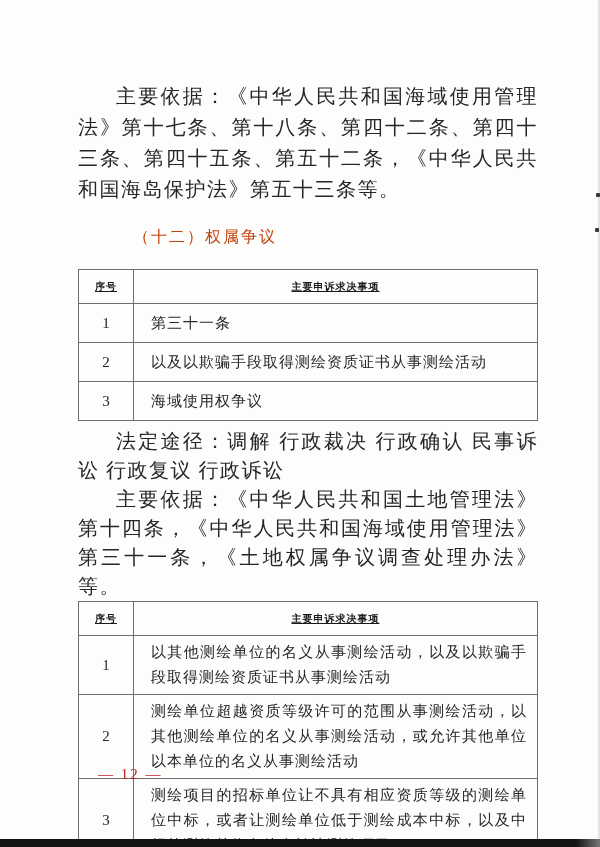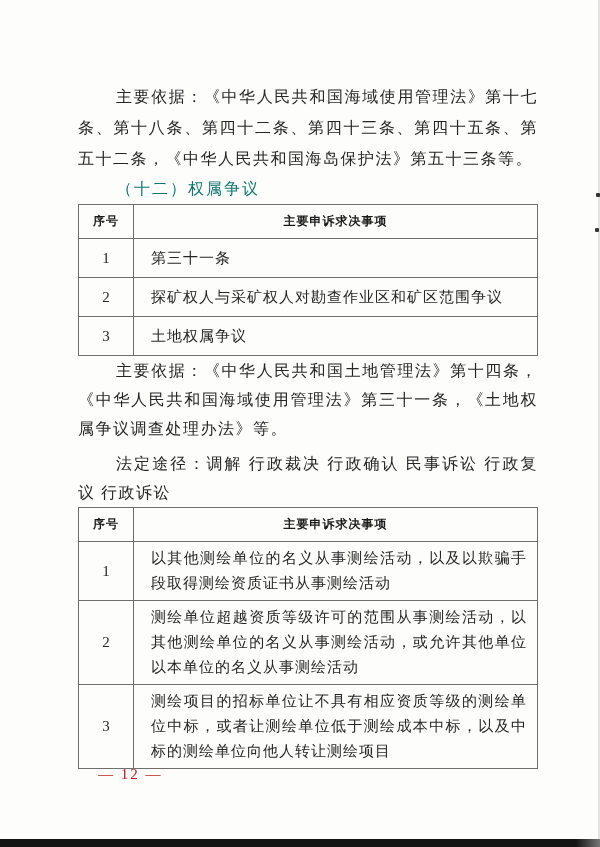--- a/index.html
+++ b/index.html
@@ -14,56 +14,57 @@
     box-sizing: border-box;
   }
   .content {
     position: absolute;
     left: 78px;
     top: 81px;
     width: 460px;
   }
   .body-para {
     margin: 0;
-    font-size: 16px;
+    font-size: 20px;
     line-height: 31px;
     text-align: justify;
     letter-spacing: 1.5px;
     color: #262626;
   }
   .indent { text-indent: 38px; }
   .para-mid { line-height: 29px; }
   .section-heading {
-    margin: 0;
+    margin: 17px;
     font-weight: normal;
     font-size: 16px;
     line-height: 30px;
     text-indent: 38px;
     letter-spacing: 2px;
-    color: #0f766e;
+    color: #c2410c;
   }
   .section-heading.tight { line-height: 26px; }
   table.appeal-table {
     border-collapse: collapse;
     width: 460px;
     table-layout: fixed;
     border: 1px solid #5f5f5f;
   }
   .appeal-table th, .appeal-table td {
     border: 1px solid #6e6e6e;
   }
   .appeal-table th {
     font-family: "Liberation Sans", "DejaVu Sans", sans-serif;
     font-weight: bold;
-    font-size: 12px;
+    font-size: 10px;
     height: 31px;
     letter-spacing: 1px;
     color: #1a1a1a;
     text-align: center;
     vertical-align: middle;
+    text-decoration: underline;
   }
   .appeal-table .col-num { width: 55px; }
   .appeal-table td.num-cell {
     text-align: center;
     vertical-align: middle;
     font-size: 15px;
     color: #262626;
   }
   .appeal-table td.item-cell {
     font-size: 15px;
@@ -127,32 +128,32 @@
           <th>主要申诉求决事项</th>
         </tr>
       </thead>
       <tbody>
         <tr>
           <td class="num-cell">1</td>
           <td class="item-cell">第三十一条</td>
         </tr>
         <tr>
           <td class="num-cell">2</td>
-          <td class="item-cell">探矿权人与采矿权人对勘查作业区和矿区范围争议</td>
+          <td class="item-cell">以及以欺骗手段取得测绘资质证书从事测绘活动</td>
         </tr>
         <tr>
           <td class="num-cell">3</td>
-          <td class="item-cell">土地权属争议</td>
+          <td class="item-cell">海域使用权争议</td>
         </tr>
       </tbody>
     </table>
 
+    <p class="body-para para-mid indent gap-a">法定途径：调解 行政裁决 行政确认 民事诉讼 行政复议 行政诉讼</p>
+
     <p class="body-para para-mid indent">主要依据：《中华人民共和国土地管理法》第十四条，《中华人民共和国海域使用管理法》第三十一条，《土地权属争议调查处理办法》等。</p>
-
-    <p class="body-para para-mid indent gap-a">法定途径：调解 行政裁决 行政确认 民事诉讼 行政复议 行政诉讼</p>
 
 
     <table class="appeal-table t2">
       <colgroup>
           <col class="col-num">
           <col>
         </colgroup>
       <thead>
         <tr>
           <th>序号</th>

